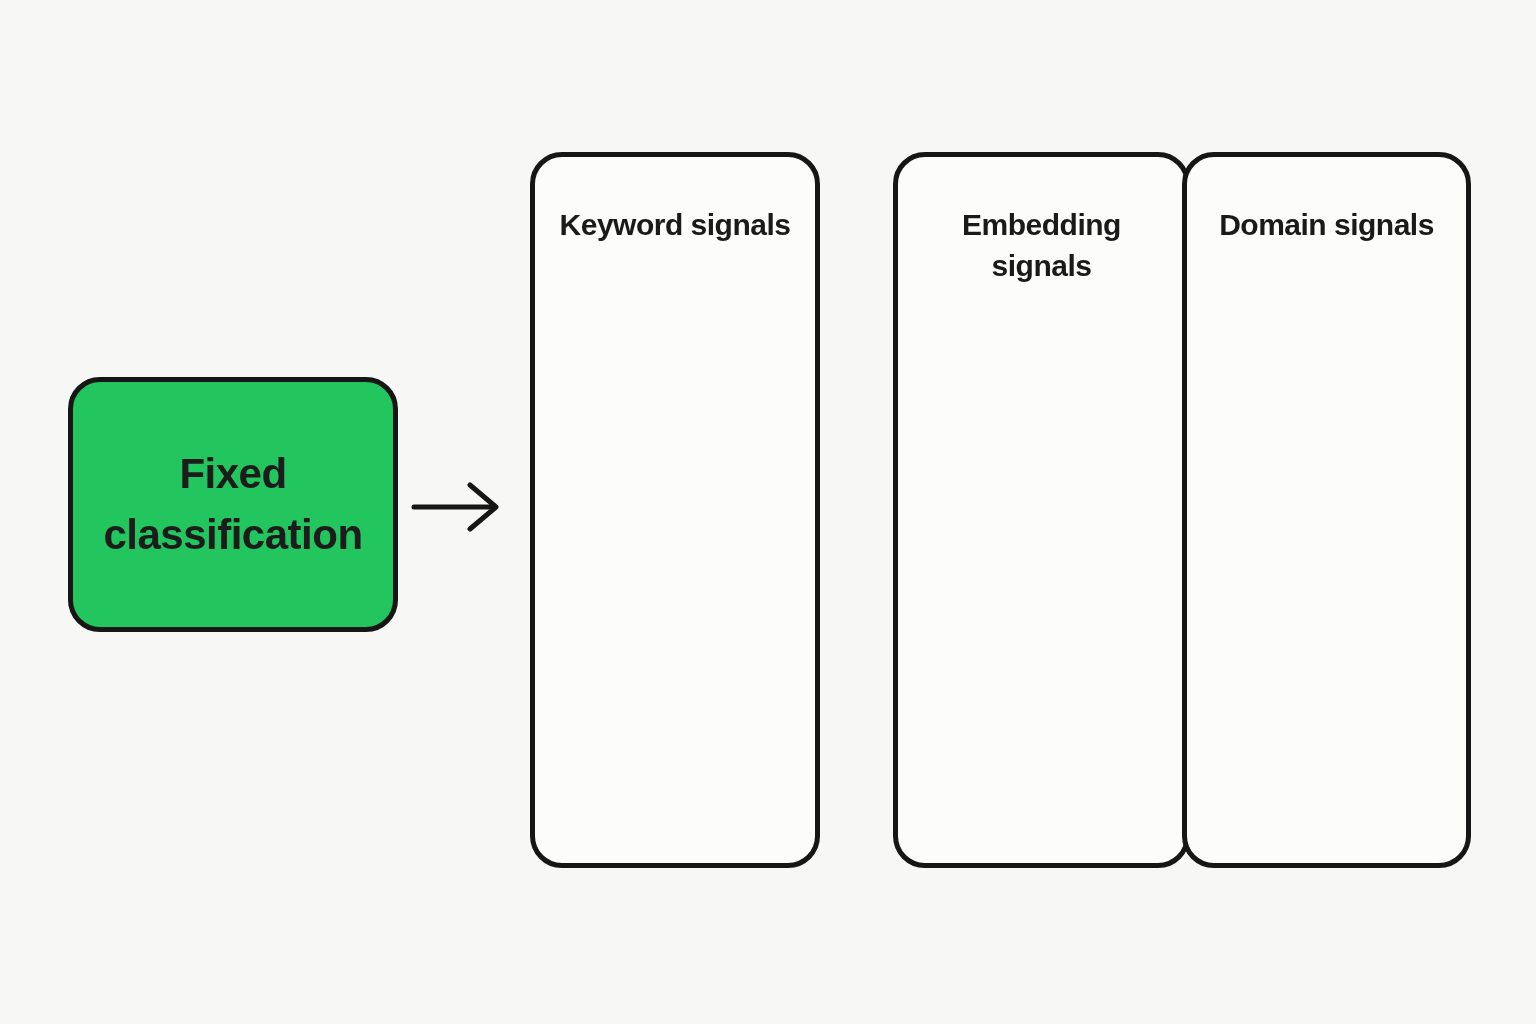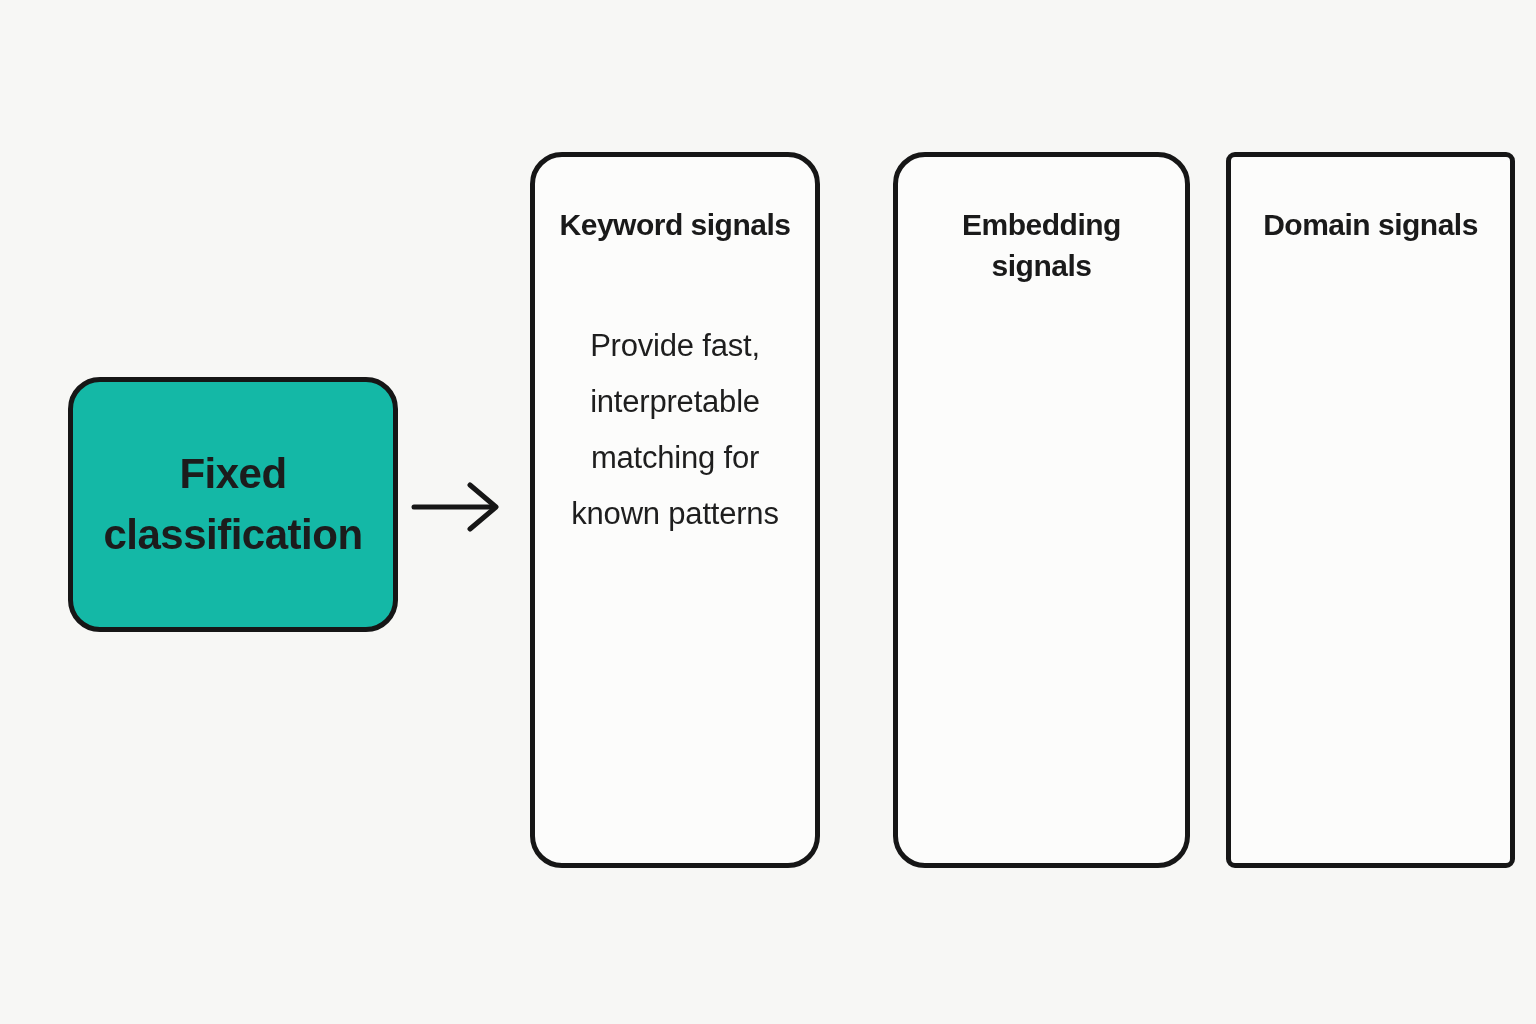--- a/index.html
+++ b/index.html
@@ -18,21 +18,21 @@
     width: 1536px;
     height: 1024px;
   }
   .source-box {
     position: absolute;
     left: 68px;
     top: 377px;
     width: 330px;
     height: 255px;
     box-sizing: border-box;
-    background: #14b8a6;
+    background: #22c55e;
     border: 5px solid #161616;
     border-radius: 32px;
     display: flex;
     align-items: center;
     justify-content: center;
   }
   .source-label {
     font-size: 42px;
     font-weight: 700;
     color: #1c1c1c;
@@ -54,21 +54,21 @@
     height: 716px;
     box-sizing: border-box;
     background: #fcfcfb;
     border: 5px solid #161616;
     border-radius: 32px;
     padding: 48px 22px 0 22px;
     text-align: center;
   }
   .card-1 { left: 530px; width: 290px; }
   .card-2 { left: 893px; width: 297px; }
-  .card-3 { left: 1226px; width: 289px; border-radius: 9px; }
+  .card-3 { left: 1182px; width: 289px; }
   .card-title {
     font-size: 30px;
     font-weight: 700;
     color: #1a1a1a;
     line-height: 1.35;
     letter-spacing: -0.5px;
   }
   .card-body {
     margin-top: 72px;
     font-size: 31px;
@@ -89,21 +89,20 @@
 
   <div class="arrow-wrap">
     <svg width="100" height="70" viewBox="0 0 100 70" aria-hidden="true">
       <line x1="6" y1="35" x2="84" y2="35" stroke="#161616" stroke-width="5" stroke-linecap="round"></line>
       <polyline points="62,13 88,35 62,57" fill="none" stroke="#161616" stroke-width="5" stroke-linecap="round" stroke-linejoin="round"></polyline>
     </svg>
   </div>
 
   <div class="card card-1">
     <div class="card-title">Keyword signals</div>
-    <div class="card-body">Provide fast, interpretable matching for known patterns</div>
   </div>
 
   <div class="card card-2">
     <div class="card-title">Embedding signals</div>
   </div>
 
   <div class="card card-3">
     <div class="card-title">Domain signals</div>
   </div>
 

